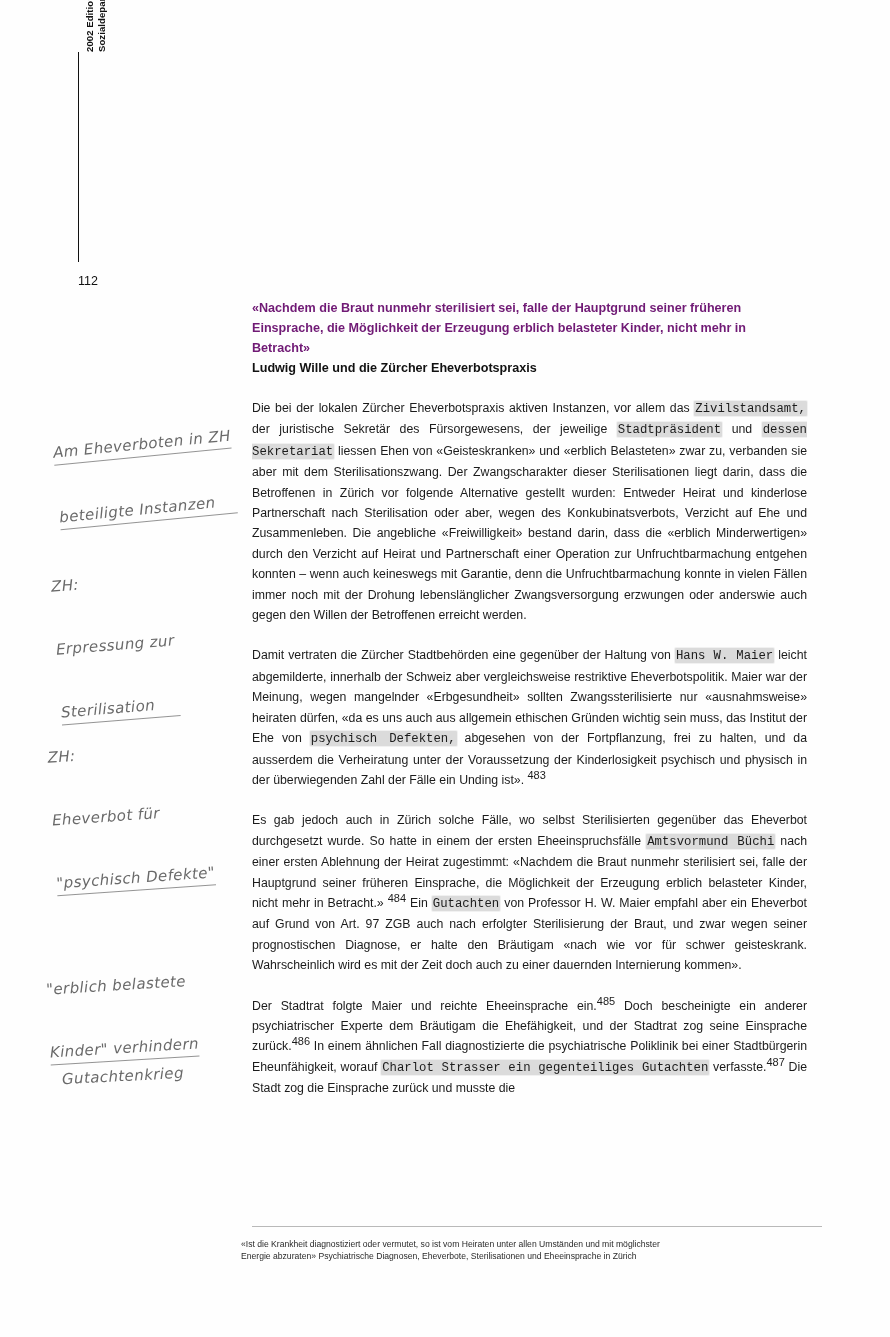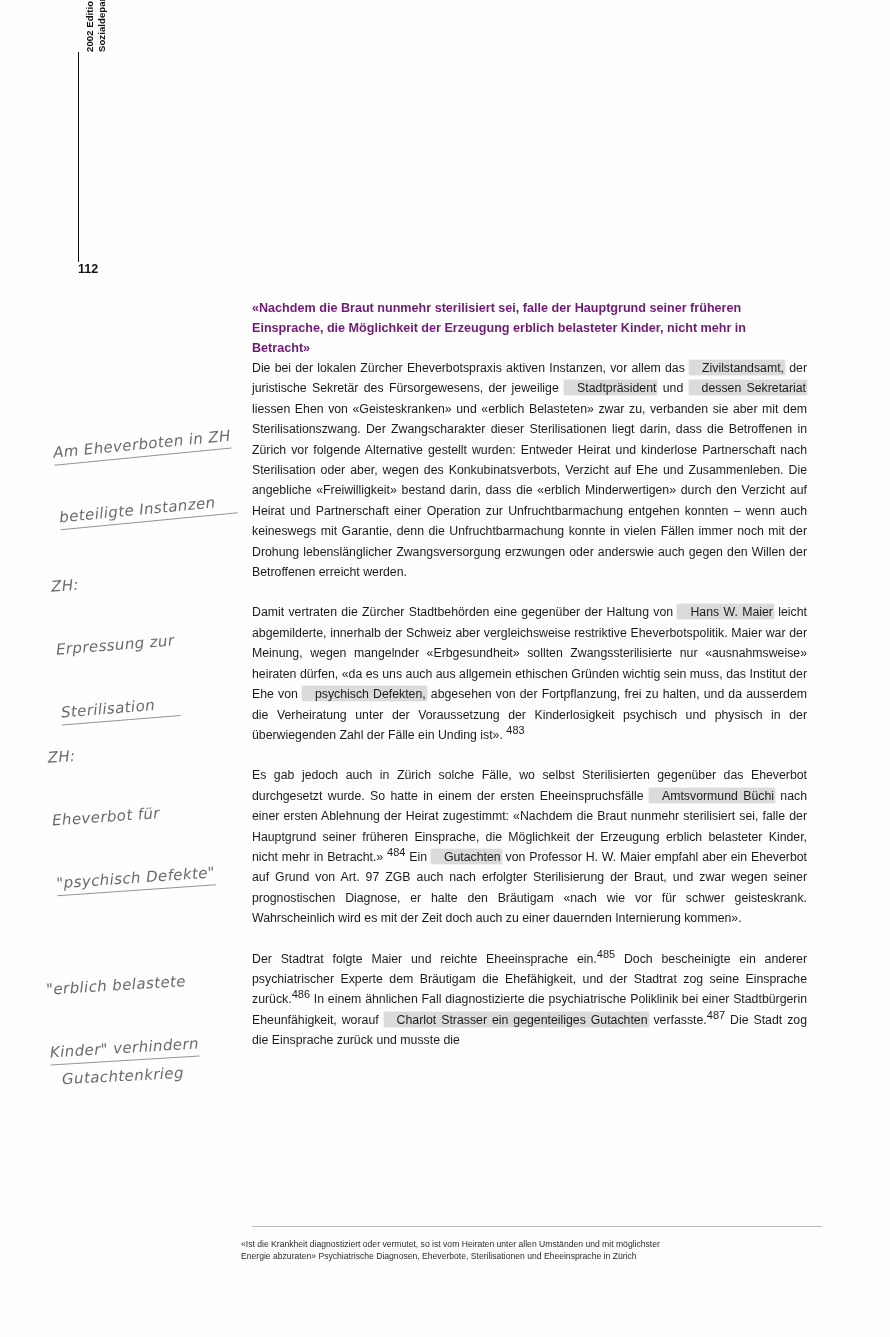--- a/index.html
+++ b/index.html
@@ -51,23 +51,23 @@
     line-height: 12px;
     letter-spacing: 0.1px;
     white-space: nowrap;
     color: #111;
   }
   .rail-text .line2 { display: block; font-weight: bold; }
 
   .folio {
     position: absolute;
     left: 78px;
-    top: 262px;
+    top: 274px;
     font-size: 12.5px;
-    font-weight: bold;
+    font-weight: normal;
     color: #111;
   }
 
   
   .col {
     position: absolute;
     left: 252px;
     top: 298px;
     width: 555px;
   }
@@ -100,22 +100,23 @@
   sup {
     font-size: 11px;
     vertical-align: super;
     line-height: 0;
   }
 
   
   .hl {
     background: rgba(150,150,150,0.33);
     box-shadow: 0 0 0 1px rgba(150,150,150,0.12);
-    padding: 1px 1px 0 13px;
+    padding: 1px 1px 0 1px;
     border-radius: 1px;
+    font-family: Liberation Mono, monospace;
   }
 
   
   .footer {
     position: absolute;
     left: 241px;
     top: 1238px;
     width: 570px;
     font-size: 8.6px;
     line-height: 12px;
@@ -188,20 +189,21 @@
     <span class="l u">Kinder" verhindern</span>
   </div>
 
   <div class="hand a5">
     <span class="l">Gutachtenkrieg</span>
   </div>
 
   <div class="col">
 
     <h1 class="headline">«Nachdem die Braut nunmehr sterilisiert sei, falle der Hauptgrund seiner früheren Einsprache, die Möglichkeit der Erzeugung erblich belasteter Kinder, nicht mehr in Betracht»</h1>
+    <h2 class="subhead">Ludwig Wille und die Zürcher Eheverbotspraxis</h2>
 
     <p class="body"><span>Die bei der lokalen Zürcher Eheverbotspraxis aktiven Instanzen, vor allem das </span><span class="hl">Zivilstandsamt,</span><span> der juristische Sekretär des Fürsorgewesens, der jeweilige </span><span class="hl">Stadtpräsident</span><span> und </span><span class="hl">dessen Sekretariat</span><span> liessen Ehen von «Geisteskranken» und «erblich Belasteten» zwar zu, verbanden sie aber mit dem Sterilisationszwang. Der Zwangscharakter dieser Sterilisationen liegt darin, dass die Betroffenen in Zürich vor folgende Alternative gestellt wurden: Entweder Heirat und kinderlose Partnerschaft nach Sterilisation oder aber, wegen des Konkubinatsverbots, Verzicht auf Ehe und Zusammenleben. Die angebliche «Freiwilligkeit» bestand darin, dass die «erblich Minderwertigen» durch den Verzicht auf Heirat und Partnerschaft einer Operation zur Unfruchtbarmachung entgehen konnten – wenn auch keineswegs mit Garantie, denn die Unfruchtbarmachung konnte in vielen Fällen immer noch mit der Drohung lebenslänglicher Zwangsversorgung erzwungen oder anderswie auch gegen den Willen der Betroffenen erreicht werden.</span></p>
 
     <p class="body"><span>Damit vertraten die Zürcher Stadtbehörden eine gegenüber der Haltung von </span><span class="hl">Hans W. Maier</span><span> leicht abgemilderte, innerhalb der Schweiz aber vergleichsweise restriktive Eheverbotspolitik. Maier war der Meinung, wegen mangelnder «Erbgesundheit» sollten Zwangssterilisierte nur «ausnahmsweise» heiraten dürfen, «da es uns auch aus allgemein ethischen Gründen wichtig sein muss, das Institut der Ehe von </span><span class="hl">psychisch Defekten,</span><span> abgesehen von der Fortpflanzung, frei zu halten, und da ausserdem die Verheiratung unter der Voraussetzung der Kinderlosigkeit psychisch und physisch in der überwiegenden Zahl der Fälle ein Unding ist». </span><sup>483</sup></p>
 
     <p class="body"><span>Es gab jedoch auch in Zürich solche Fälle, wo selbst Sterilisierten gegenüber das Eheverbot durchgesetzt wurde. So hatte in einem der ersten Eheeinspruchsfälle </span><span class="hl">Amtsvormund Büchi</span><span> nach einer ersten Ablehnung der Heirat zugestimmt: «Nachdem die Braut nunmehr sterilisiert sei, falle der Hauptgrund seiner früheren Einsprache, die Möglichkeit der Erzeugung erblich belasteter Kinder, nicht mehr in Betracht.» </span><sup>484</sup><span> Ein </span><span class="hl">Gutachten</span><span> von Professor H. W. Maier empfahl aber ein Eheverbot auf Grund von Art. 97 ZGB auch nach erfolgter Sterilisierung der Braut, und zwar wegen seiner prognostischen Diagnose, er halte den Bräutigam «nach wie vor für schwer geisteskrank. Wahrscheinlich wird es mit der Zeit doch auch zu einer dauernden Internierung kommen».</span></p>
 
     <p class="body tight"><span>Der Stadtrat folgte Maier und reichte Eheeinsprache ein.</span><sup>485</sup><span> Doch bescheinigte ein anderer psychiatrischer Experte dem Bräutigam die Ehefähigkeit, und der Stadtrat zog seine Einsprache zurück.</span><sup>486</sup><span> In einem ähnlichen Fall diagnostizierte die psychiatrische Poliklinik bei einer Stadtbürgerin Eheunfähigkeit, worauf </span><span class="hl">Charlot Strasser ein gegenteiliges Gutachten</span><span> verfasste.</span><sup>487</sup><span> Die Stadt zog die Einsprache zurück und musste die</span></p>
 
   </div>

